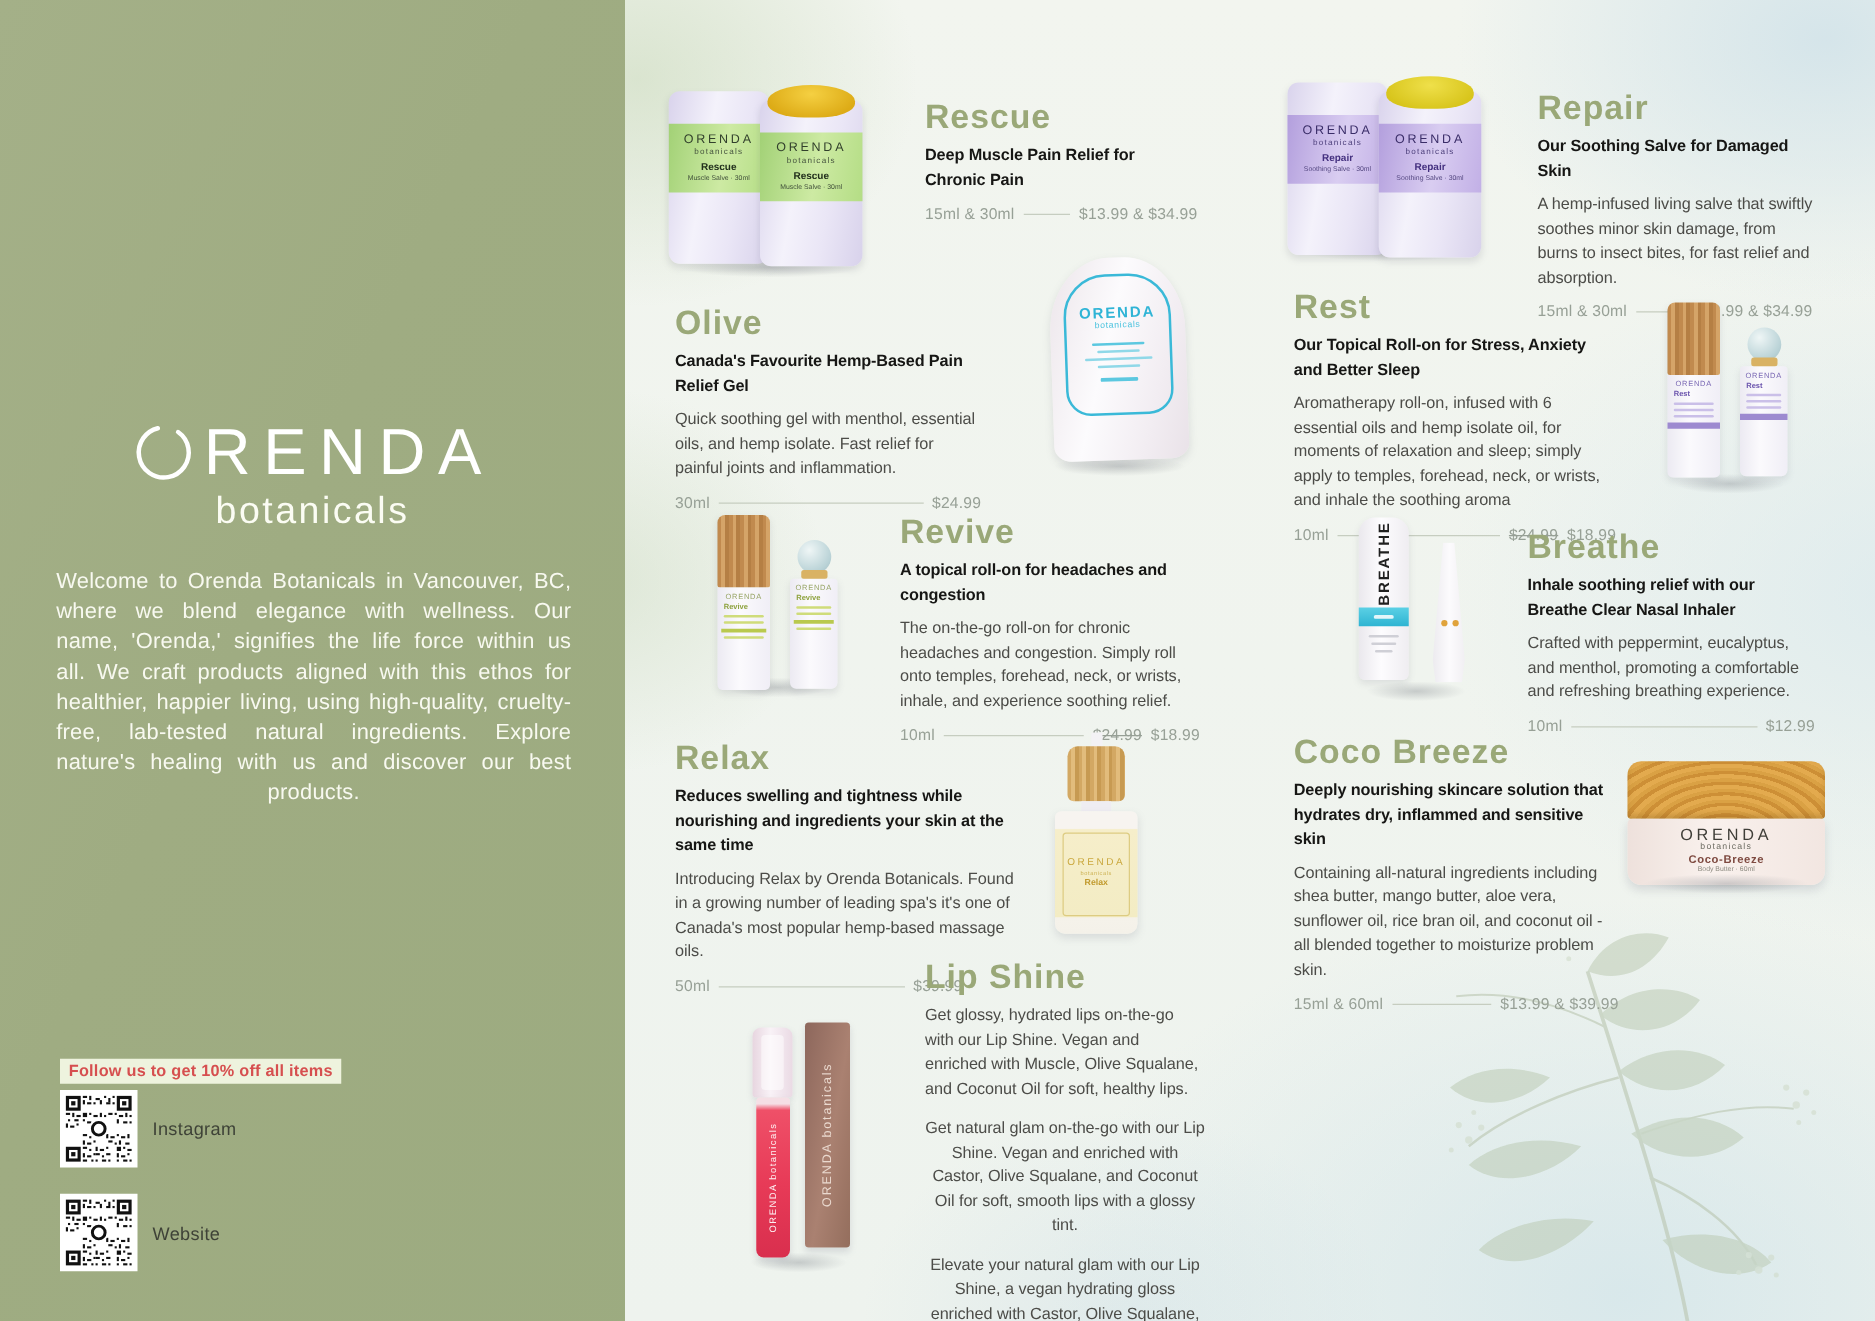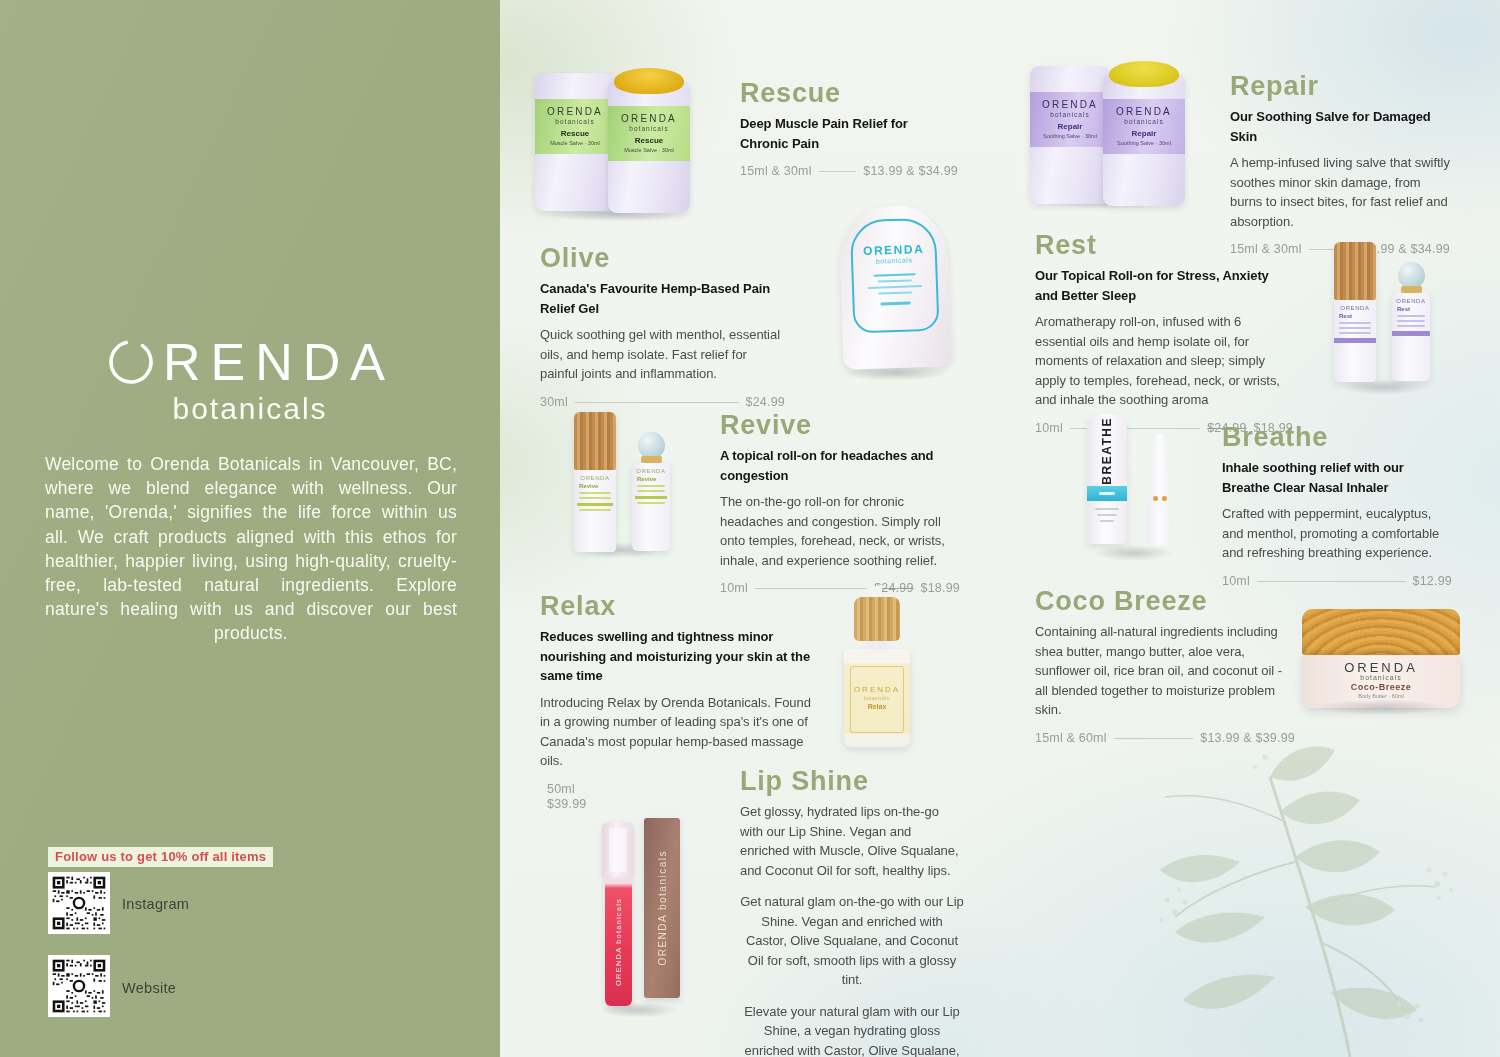--- a/index.html
+++ b/index.html
@@ -546,23 +546,23 @@
     <div class="sec-desc">Crafted with peppermint, eucalyptus, and menthol, promoting a comfortable and refreshing breathing experience.</div>
     <div class="price-row">
       <span>10ml</span>
       <span class="price-leader"></span>
       <span>$12.99</span>
     </div>
   </div>
 
   <div class="sec" id="sec-relax-text">
     <div class="sec-title">Relax</div>
-    <div class="sec-sub">Reduces swelling and tightness minor nourishing and moisturizing your skin at the same time</div>
+    <div class="sec-sub">Reduces swelling and tightness while nourishing and ingredients your skin at the same time</div>
     <div class="sec-desc">Introducing Relax by Orenda Botanicals. Found in a growing number of leading spa's it's one of Canada's most popular hemp-based massage oils.</div>
-    <div class="price-row" style="width:230px;flex-direction:column;">
+    <div class="price-row" style="width:230px;">
       <span>50ml</span>
       <span class="price-leader"></span>
       <span>$39.99</span>
     </div>
   </div>
   <div class="prod" id="prod-relax">
     <div class="pshadow"></div>
     <div class="xpip"></div>
     <div class="xbulb"></div>
     <div class="xneck"></div>
@@ -570,20 +570,21 @@
       <div class="xframe">
         <div class="x-brand">ORENDA</div>
         <div class="x-sub">botanicals</div>
         <div class="x-name">Relax</div>
       </div>
     </div>
   </div>
 
   <div class="sec" id="sec-coco-text">
     <div class="sec-title">Coco Breeze</div>
+    <div class="sec-sub">Deeply nourishing skincare solution that hydrates dry, inflammed  and sensitive skin</div>
     <div class="sec-desc">Containing all-natural ingredients including shea butter, mango butter, aloe vera, sunflower oil, rice bran oil, and coconut oil - all blended together to moisturize problem skin.</div>
     <div class="price-row">
       <span>15ml &amp; 60ml</span>
       <span class="price-leader"></span>
       <span>$13.99 &amp; $39.99</span>
     </div>
   </div>
   <div class="prod" id="prod-coco">
     <div class="pshadow"></div>
     <div class="clid"></div>

